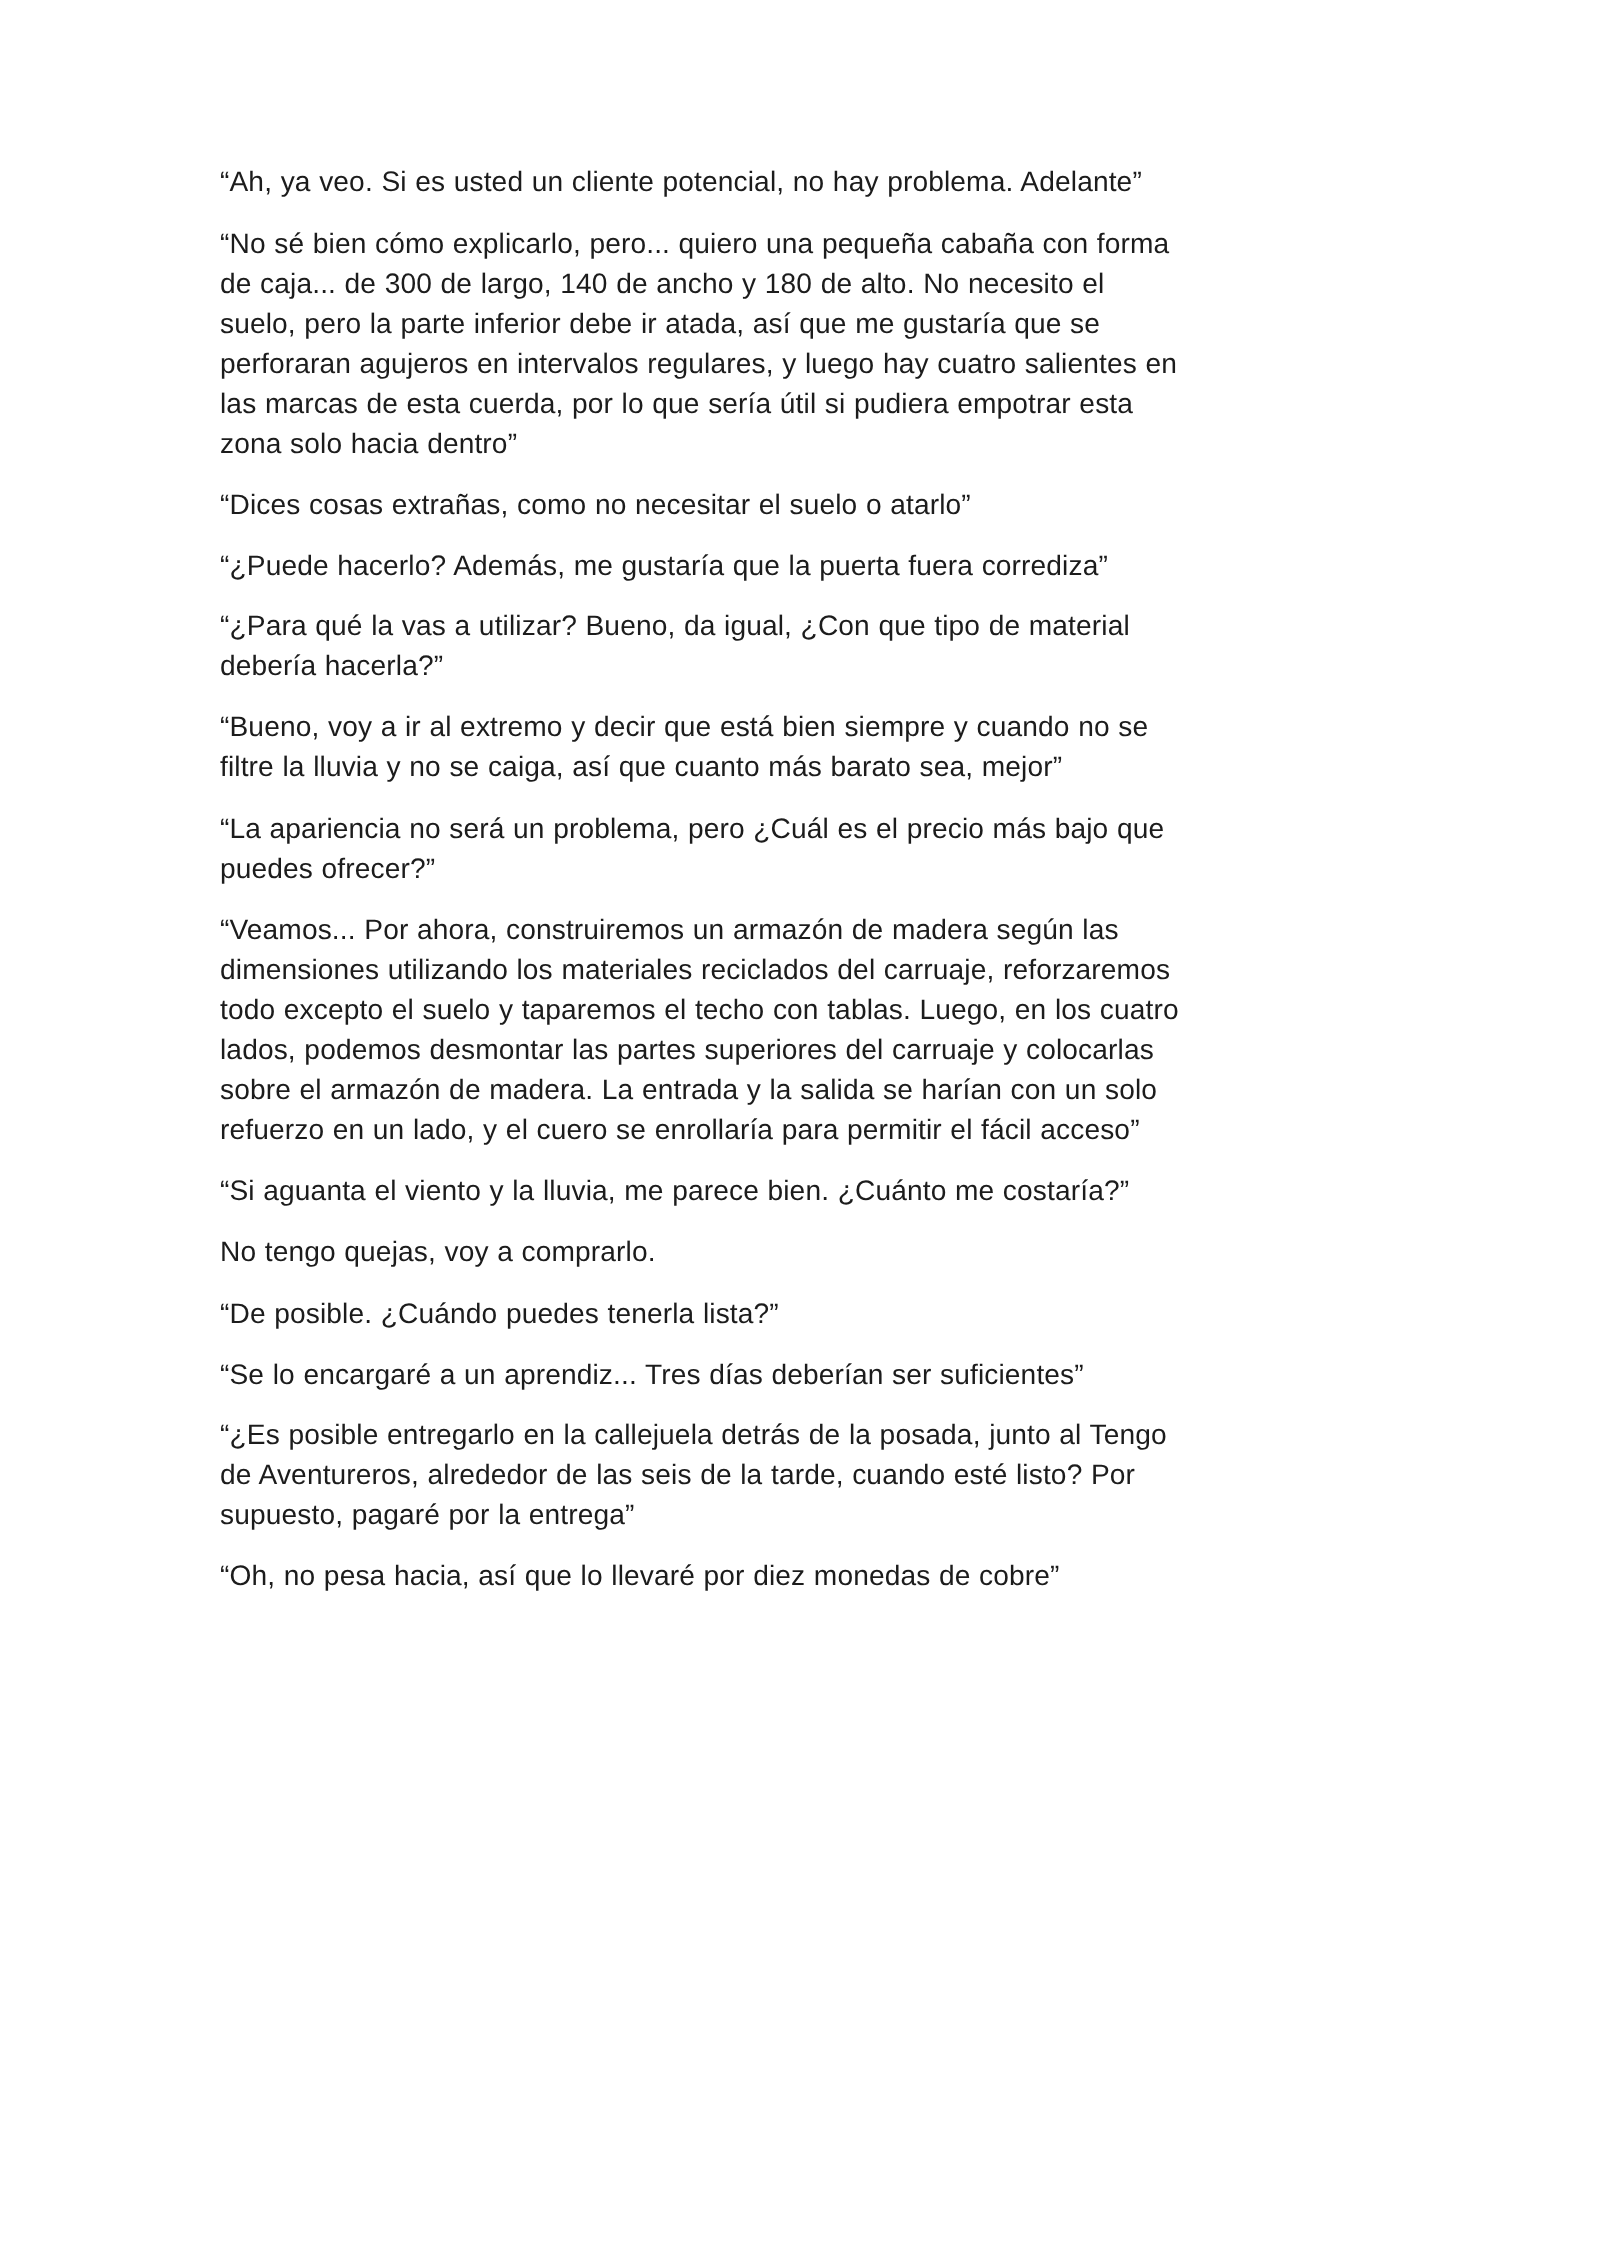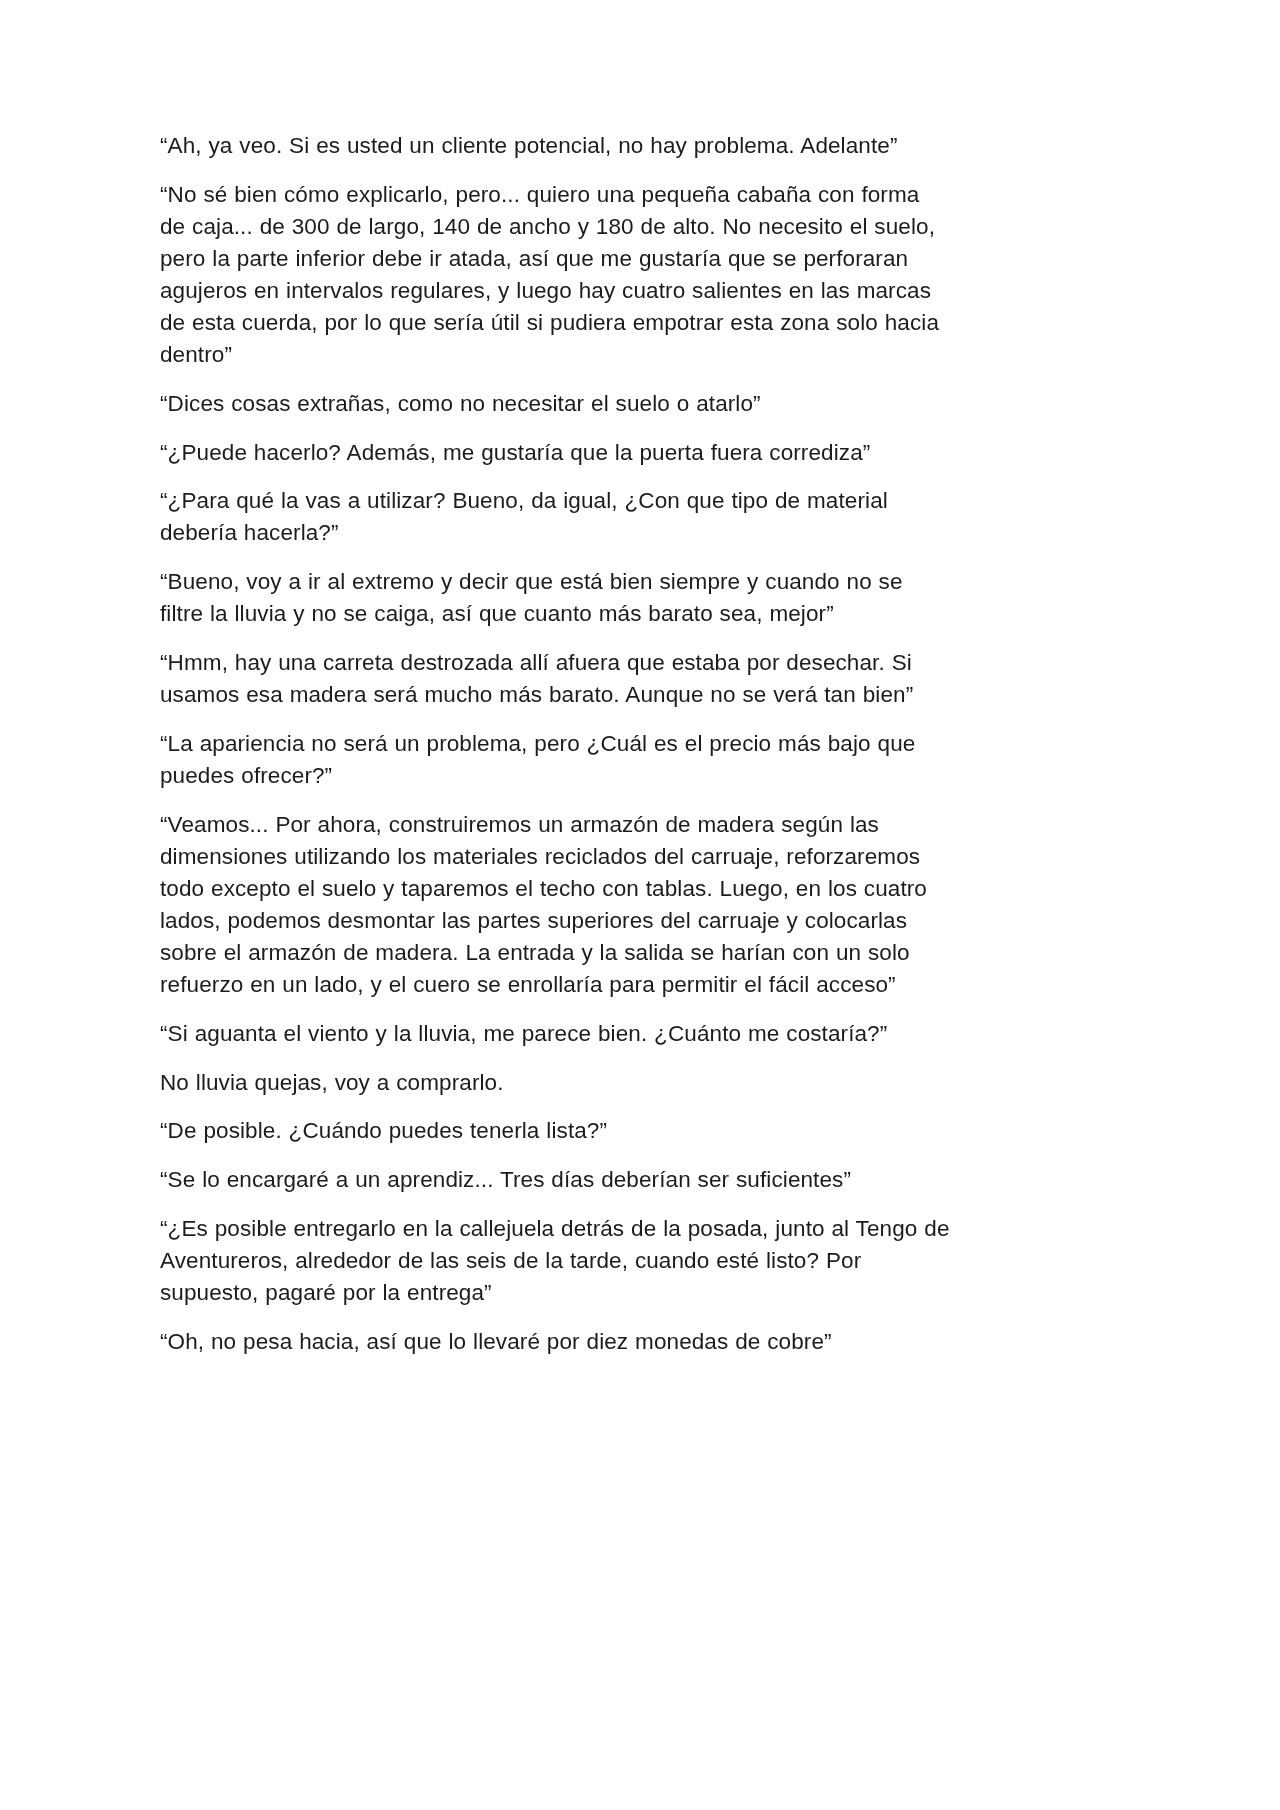--- a/index.html
+++ b/index.html
@@ -16,42 +16,41 @@
     width: 1280px;
     min-height: 1810px;
     background: #ffffff;
     box-sizing: border-box;
     padding: 130px 330px 80px 160px;
   }
   .content {
     width: 790px;
   }
   .content p {
-    margin: 0 0 17px 0;
+    margin: 0 0 17px 16px;
     font-size: 22.5px;
     line-height: 1.42;
     color: #1c1c1c;
     letter-spacing: 0.1px;
     word-spacing: 0.5px;
   }
 </style>
 </head>
 <body>
 
 <div class="page">
   <div class="content">
       <p>“Ah, ya veo. Si es usted un cliente potencial, no hay problema. Adelante”</p>
       <p>“No sé bien cómo explicarlo, pero... quiero una pequeña cabaña con forma de caja... de 300 de largo, 140 de ancho y 180 de alto. No necesito el suelo, pero la parte inferior debe ir atada, así que me gustaría que se perforaran agujeros en intervalos regulares, y luego hay cuatro salientes en las marcas de esta cuerda, por lo que sería útil si pudiera empotrar esta zona solo hacia dentro”</p>
       <p>“Dices cosas extrañas, como no necesitar el suelo o atarlo”</p>
       <p>“¿Puede hacerlo? Además, me gustaría que la puerta fuera corrediza”</p>
       <p>“¿Para qué la vas a utilizar? Bueno, da igual, ¿Con que tipo de material debería hacerla?”</p>
       <p>“Bueno, voy a ir al extremo y decir que está bien siempre y cuando no se filtre la lluvia y no se caiga, así que cuanto más barato sea, mejor”</p>
-      <p>“Hmm, hay una carreta destrozada allí afuera que estaba por desechar. Si usamos esa madera será mucho más barato. Aunque no se verá tan bien”</p>
       <p>“La apariencia no será un problema, pero ¿Cuál es el precio más bajo que puedes ofrecer?”</p>
       <p>“Veamos... Por ahora, construiremos un armazón de madera según las dimensiones utilizando los materiales reciclados del carruaje, reforzaremos todo excepto el suelo y taparemos el techo con tablas. Luego, en los cuatro lados, podemos desmontar las partes superiores del carruaje y colocarlas sobre el armazón de madera. La entrada y la salida se harían con un solo refuerzo en un lado, y el cuero se enrollaría para permitir el fácil acceso”</p>
       <p>“Si aguanta el viento y la lluvia, me parece bien. ¿Cuánto me costaría?”</p>
-      <p>No lluvia quejas, voy a comprarlo.</p>
+      <p>No tengo quejas, voy a comprarlo.</p>
       <p>“De posible. ¿Cuándo puedes tenerla lista?”</p>
       <p>“Se lo encargaré a un aprendiz... Tres días deberían ser suficientes”</p>
       <p>“¿Es posible entregarlo en la callejuela detrás de la posada, junto al Tengo de Aventureros, alrededor de las seis de la tarde, cuando esté listo? Por supuesto, pagaré por la entrega”</p>
       <p>“Oh, no pesa hacia, así que lo llevaré por diez monedas de cobre”</p>
     </div>
 </div>
 
 </body></html>

